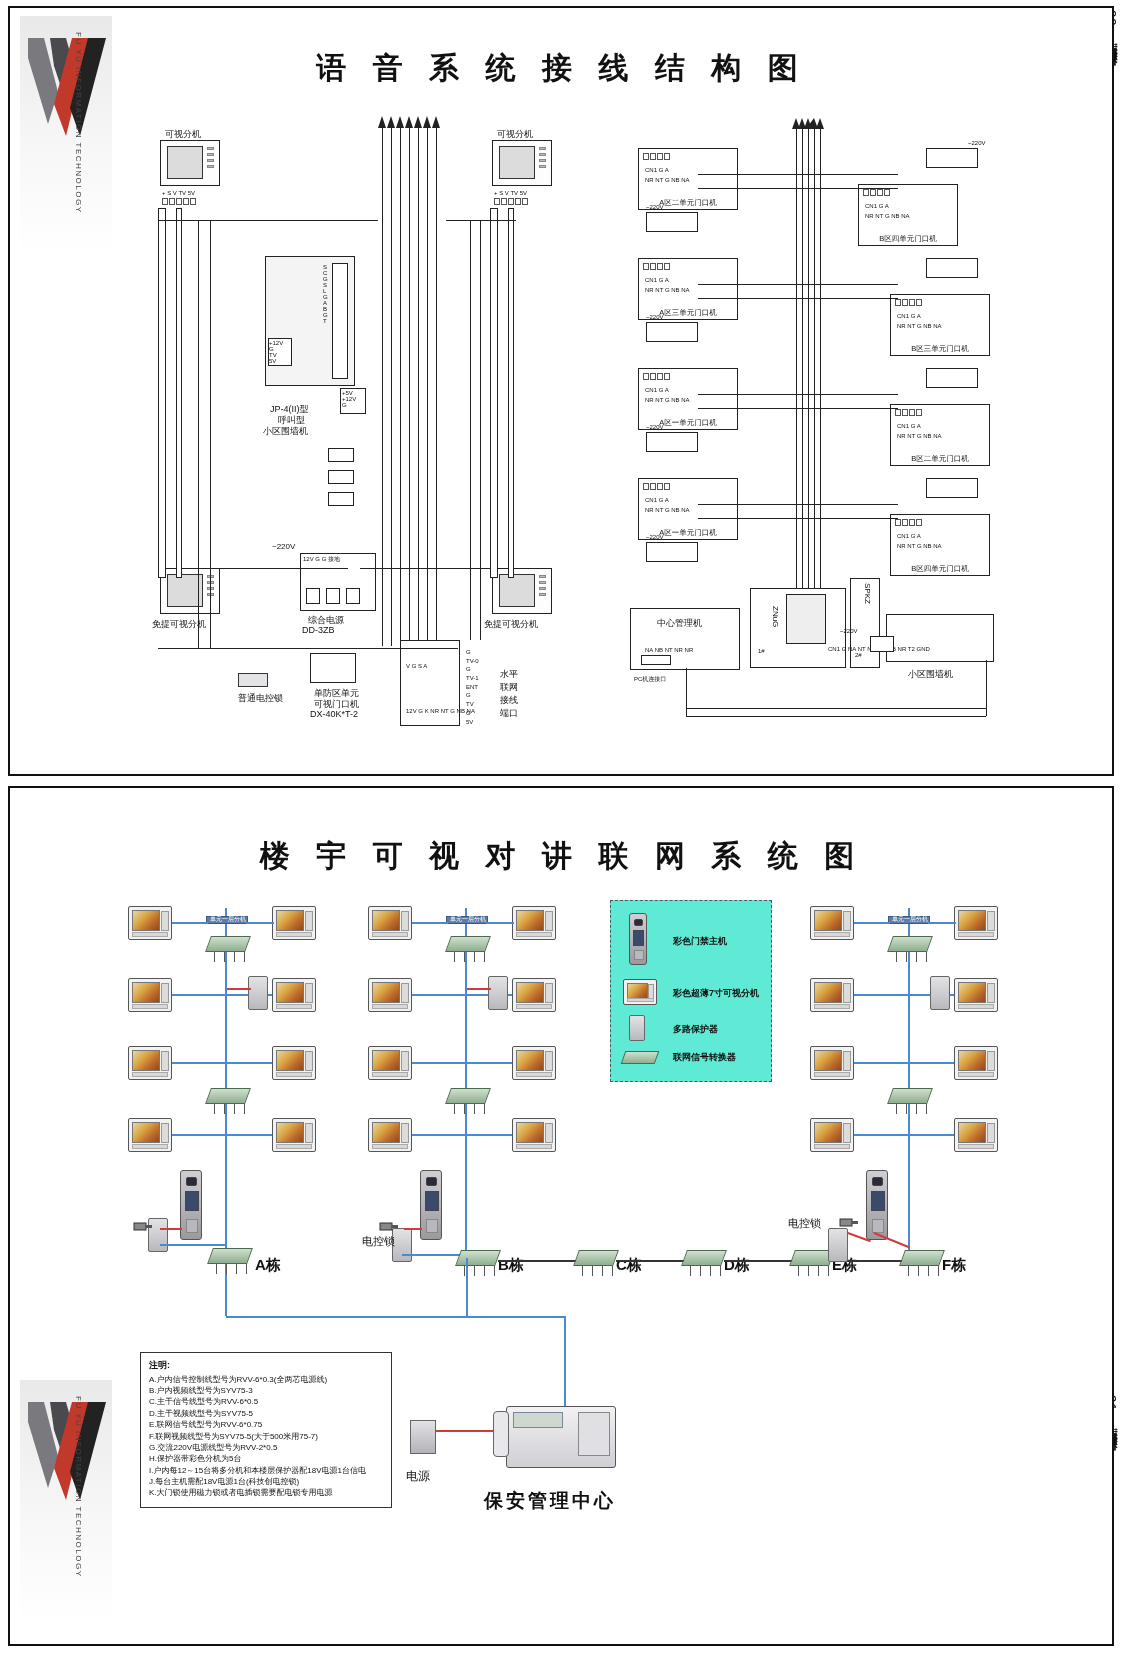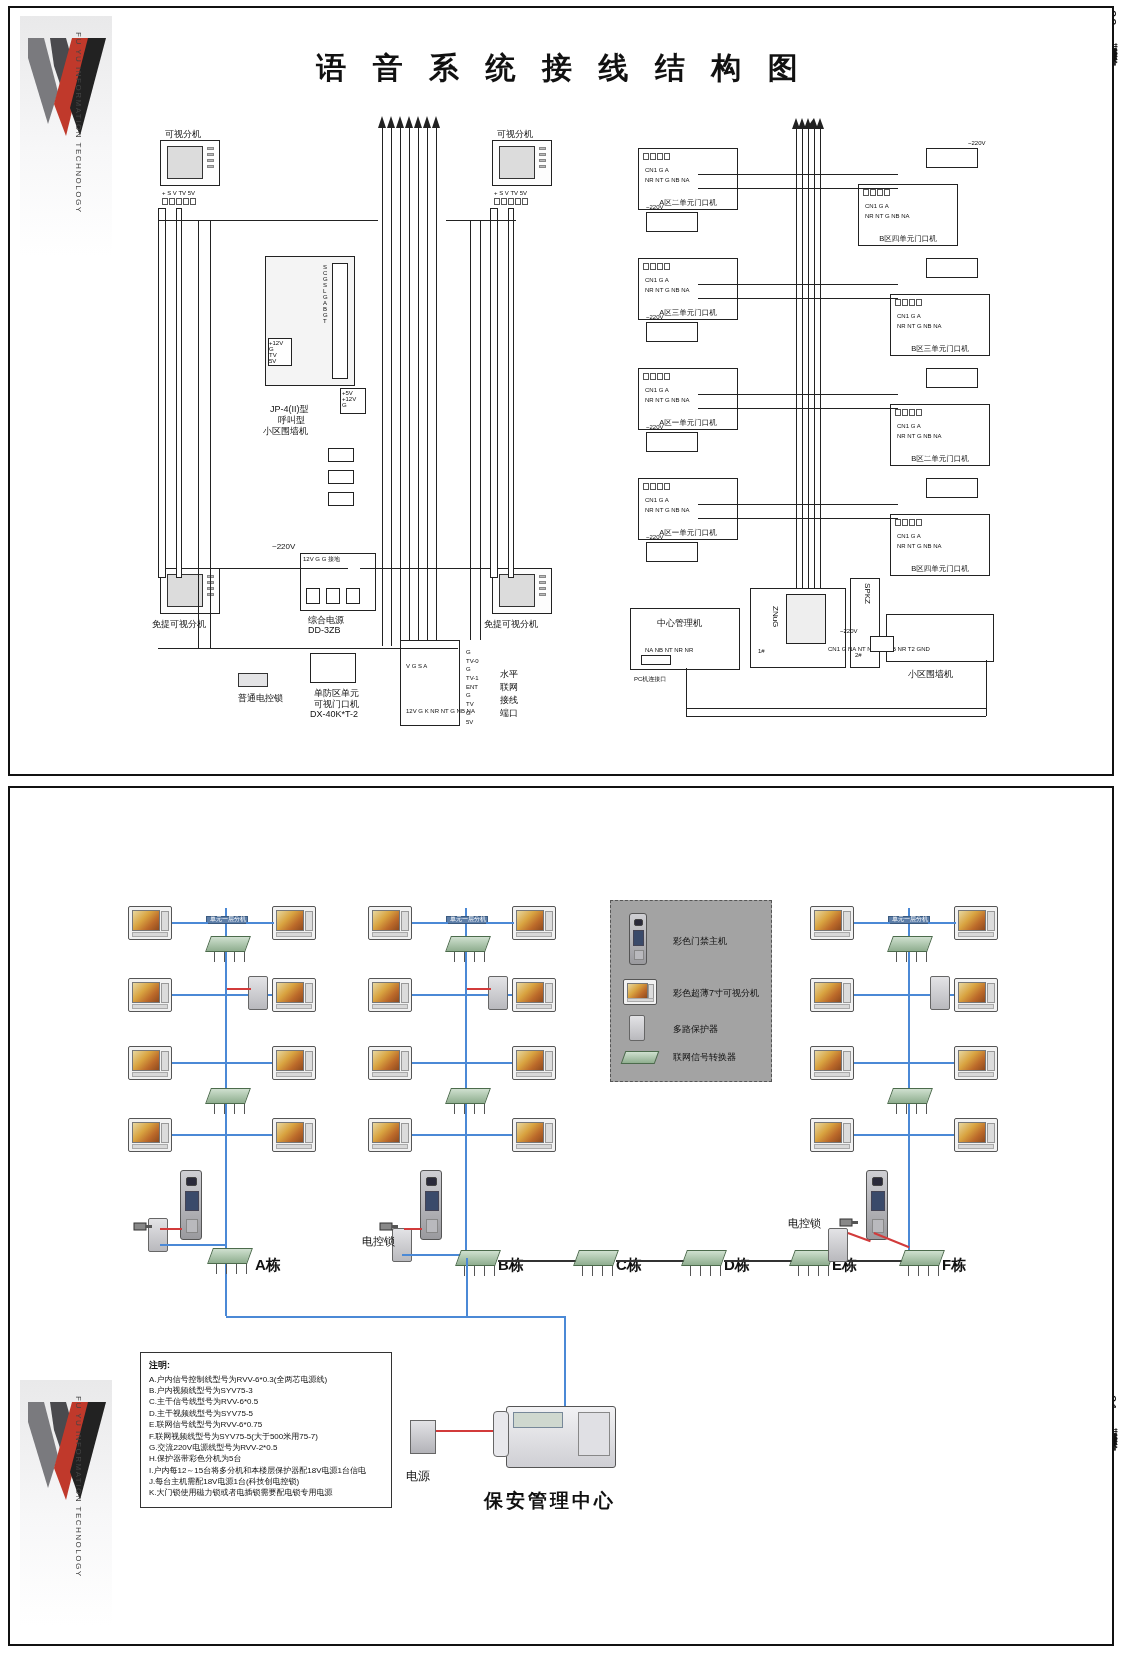--- a/index.html
+++ b/index.html
@@ -132,21 +132,21 @@
     transform:skewX(-20deg);
   }
   .conv-legs { position:absolute; width:40px; height:10px; }
   .conv-legs i { position:absolute; width:1px; height:10px; background:#555; }
 
   .bwire { position:absolute; background:#4b89d6; }
   .rwire { position:absolute; background:#d23b3b; }
   .kwire { position:absolute; background:#333; }
 
   .legend-box {
-    position:absolute; border:1px dashed #555; background:#a3a3a3;
+    position:absolute; border:1px dashed #555; background:#5eead4;font-weight:bold;
   }
   .note-box {
     position:absolute; border:1px solid #333; background:#fff; padding:6px 8px;
     font-size:8px; line-height:1.42; color:#111;
   }
   .note-box .nt-title { font-size:9px; font-weight:bold; margin-bottom:2px; }
 
   .blk-label { position:absolute; font-size:15px; font-weight:bold; color:#111; }
 
   .telephone {
@@ -286,21 +286,21 @@
     <div class="box" style="left:318px; top:462px; width:26px; height:14px;"></div>
     <div class="box" style="left:318px; top:484px; width:26px; height:14px;"></div>
 
     <div class="lbl" style="left:262px; top:535px;">~220V</div>
     <div class="box" style="left:290px; top:545px; width:76px; height:58px; background:#fff;"></div>
     <div class="lbl-sm" style="left:293px; top:548px;">12V  G   G 接地</div>
     <div class="box" style="left:296px; top:580px; width:14px; height:16px;"></div>
     <div class="box" style="left:316px; top:580px; width:14px; height:16px;"></div>
     <div class="box" style="left:336px; top:580px; width:14px; height:16px;"></div>
     <div class="lbl-cn" style="left:298px; top:606px;">综合电源</div>
-    <div class="lbl-cn" style="left:298px; top:617px;">DD-3ZB</div>
+    <div class="lbl-cn" style="left:292px; top:617px;">DD-3ZB</div>
 
     <div class="box-gray" style="left:228px; top:665px; width:30px; height:14px;"></div>
     <div class="lbl-cn" style="left:228px; top:684px;">普通电控锁</div>
 
     <div class="box" style="left:300px; top:645px; width:46px; height:30px;"></div>
     <div class="lbl-cn" style="left:304px; top:679px;">单防区单元</div>
     <div class="lbl-cn" style="left:304px; top:690px;">可视门口机</div>
     <div class="lbl-cn" style="left:300px; top:701px;">DX-40K*T-2</div>
 
     <div class="box" style="left:390px; top:632px; width:60px; height:86px; background:#fff;"></div>
@@ -492,20 +492,21 @@
     <div class="logo-wrap" id="logo-bottom" style="left:10px; top:592px; height:245px;">
       <svg class="logo-mark" viewBox="0 0 86 110">
         <polygon points="4,6 20,6 34,60 24,92 4,26" fill="#7a7a7e"></polygon>
         <polygon points="26,6 42,6 52,42 42,70 30,34" fill="#4a4a4e"></polygon>
         <polygon points="48,6 66,6 42,104 30,72" fill="#c0392b"></polygon>
         <polygon points="64,6 82,6 56,104 46,76" fill="#222"></polygon>
       </svg>
       <div class="logo-sub">FU YU INFORMATION TECHNOLOGY</div>
     </div>
 
+    <div class="big-title" id="title-bottom" style="top:48px;">楼 宇 可 视 对 讲 联 网 系 统 图</div>
 
     <div class="bwire" style="left:215px; top:120px; width:2px; height:350px;"></div>
     <div class="bwire" style="left:215px; top:468px; width:2px; height:60px;"></div>
 
     <div class="vmon" style="left:118px; top:118px;">
         <div class="pic"></div>
         <div class="side"></div>
         <div class="bar"></div>
       </div>
     <div class="vmon" style="left:262px; top:118px;">

